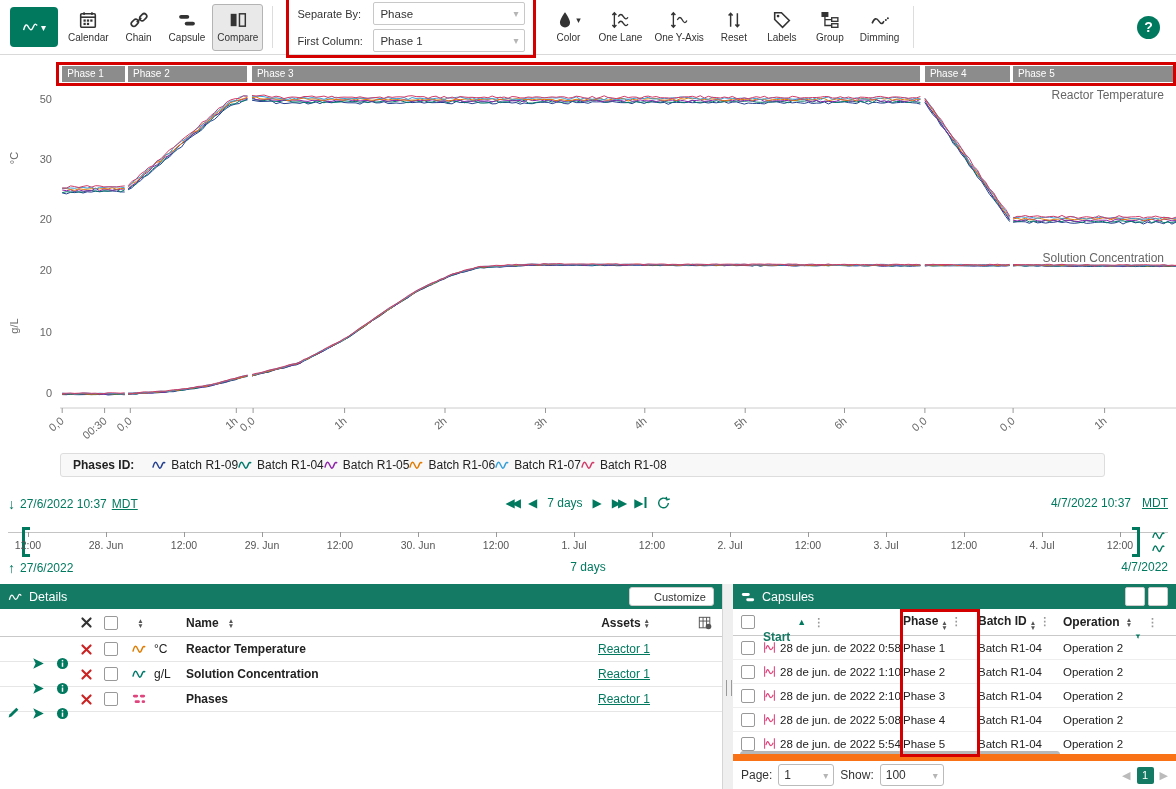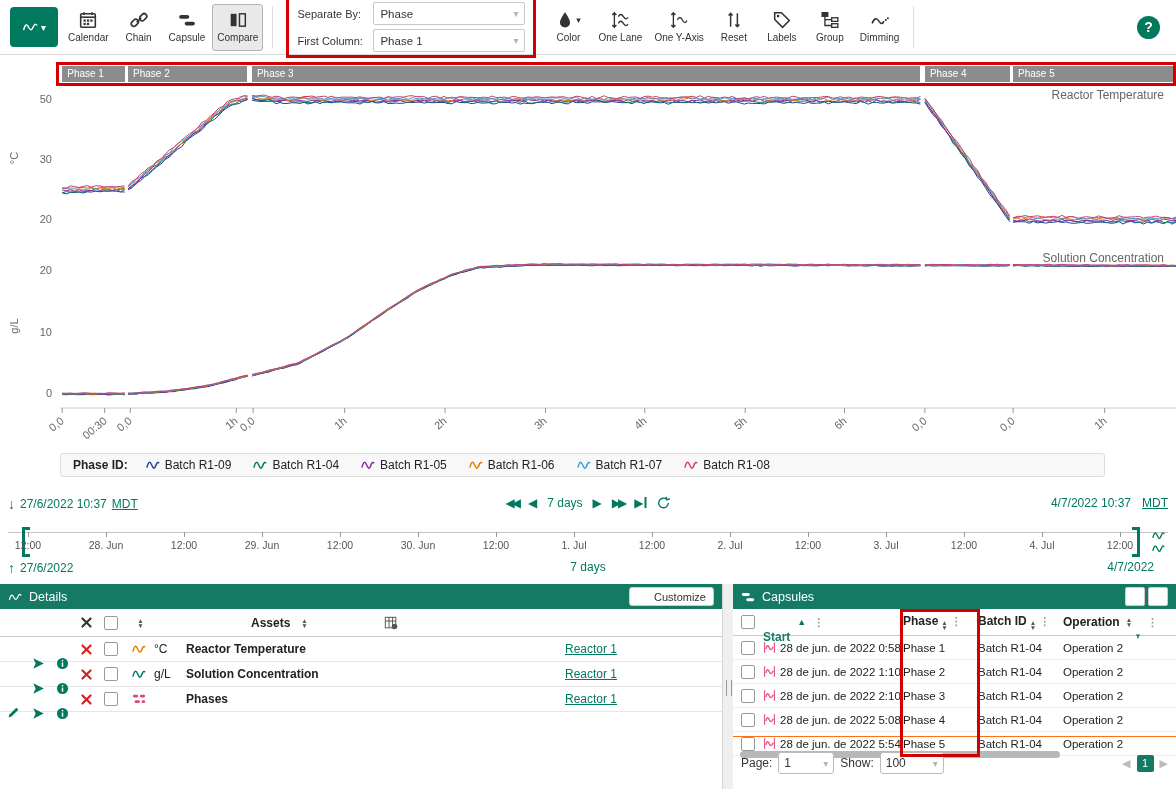--- a/index.html
+++ b/index.html
@@ -69,39 +69,39 @@
   .tl-bracket{position:absolute;top:1px;width:8px;height:30px;box-sizing:border-box;cursor:ew-resize;}
   .tl-bracket.l{left:22px;border-left:3px solid #00795f;border-top:3px solid #00795f;border-bottom:3px solid #00795f;}
   .tl-bracket.r{left:1132px;border-right:3px solid #00795f;border-top:3px solid #00795f;border-bottom:3px solid #00795f;}
   .tl-waves{position:absolute;left:1146px;top:3px;width:24px;height:26px;color:#00795f;display:flex;flex-direction:column;align-items:center;justify-content:center;cursor:pointer;}
   .tl-label{position:absolute;top:13px;transform:translateX(-50%);font-size:10.5px;color:#555;white-space:nowrap;}
   .tl-tick{position:absolute;top:6px;width:1px;height:5px;background:#999;}
 
   #rangerow{position:absolute;top:560px;left:0;right:0;height:20px;color:#00795f;font-size:12px;}
   #rangerow .left{position:absolute;left:8px;display:flex;gap:5px;align-items:center;}
   #rangerow .center{position:absolute;left:50%;transform:translateX(-50%);}
-  #rangerow .right{position:absolute;right:22px;}
+  #rangerow .right{position:absolute;right:8px;}
 
   
   .panel-header{height:25px;background:#157a64;color:#fff;display:flex;align-items:center;gap:7px;
                 padding:0 8px;font-size:12.5px;}
   .panel-header .ic{color:#fff;}
   #details-panel{position:absolute;left:0;top:584px;bottom:0;width:722px;background:#fff;}
   .customize-btn{margin-left:auto;background:#fff;color:#333;border:1px solid #ccc;border-radius:3px;
                  height:19px;font-size:11px;display:flex;gap:4px;align-items:center;padding:0 7px;font-family:inherit;cursor:pointer;}
   .d-head,.d-row{display:flex;align-items:center;}
   .d-head{height:27px;border-bottom:1px solid #c9c9c9;font-weight:bold;font-size:12px;}
   .d-row{height:24px;border-bottom:1px solid #e6e6e6;font-size:12px;}
   .dc-pencil{width:26px;text-align:center;}
   .dc-icon24{width:24px;display:flex;justify-content:center;}
   .dc-cb{width:26px;display:flex;justify-content:center;}
   .dc-sig{width:30px;display:flex;justify-content:center;}
   .dc-unit{width:32px;color:#222;}
   .dc-name{flex:1;font-weight:bold;display:flex;gap:6px;align-items:center;}
-  .dc-assets{width:150px;padding-left:65px;box-sizing:border-box;display:flex;gap:8px;align-items:center;}
+  .dc-assets{width:150px;padding-left:65px;box-sizing:border-box;display:flex;gap:0;align-items:center;justify-content:flex-end;}
   .dc-opts{width:62px;display:flex;justify-content:flex-end;padding-right:10px;color:#555;}
   .teal{color:#00795f;margin-top:29px;}
   .red{color:#cc2222;}
   .asset-link{color:#00795f;text-decoration:underline;cursor:pointer;font-weight:normal;}
   .cb{width:12px;height:12px;border:1px solid #999;border-radius:2px;background:#fff;display:inline-block;cursor:pointer;}
   .sort-both{display:inline-flex;flex-direction:column;line-height:5px;font-size:6.5px;color:#555;margin-left:3px;}
   .sort-asc{color:#00795f;font-size:9px;margin-left:3px;}
   .dots{color:#999;font-size:11px;margin-left:3px;}
 
   #splitter{position:absolute;left:722px;top:584px;bottom:0;width:11px;background:#efefef;
@@ -115,22 +115,22 @@
   .c-head{height:26px;border-bottom:1px solid #c9c9c9;font-weight:bold;font-size:12px;}
   .c-row{height:23px;border-bottom:1px solid #eee;font-size:11.5px;}
   .cc-cb{width:30px;display:flex;justify-content:center;}
   .cc-start{width:140px;display:flex;gap:4px;align-items:center;overflow:hidden;white-space:nowrap;}
   .cc-phase{width:75px;}
   .cc-batch{width:85px;}
   .cc-op{width:95px;display:flex;align-items:center;gap:3px;}
   #capsule-annotation{position:absolute;left:167px;top:25px;width:80px;height:148px;border:3px solid #d40000;box-sizing:border-box;z-index:6;pointer-events:none;}
   #c-scroll-track{position:absolute;left:0;right:0;bottom:30px;height:9px;}
   #c-scroll-thumb{position:absolute;left:7px;width:320px;top:1px;height:7px;background:#b8b8b8;border-radius:4px;cursor:pointer;}
-  #c-footer{position:absolute;left:0;right:0;bottom:0;height:28px;border-top:1px solid #f97316;
-            display:flex;align-items:center;gap:6px;padding:12px 8px;font-size:12px;color:#333;}
+  #c-footer{position:absolute;left:0;right:0;bottom:0;height:28px;border-top:7px solid #f97316;
+            display:flex;align-items:center;gap:6px;padding:0 8px;font-size:12px;color:#333;}
   .mini-select{height:20px;border:1px solid #bbb;border-radius:3px;background:#fff;display:flex;align-items:center;
                justify-content:space-between;padding:0 5px;gap:5px;cursor:pointer;}
   .pg-arrow{color:#bbb;font-size:11px;cursor:pointer;}
   .pg-num{width:17px;height:17px;background:#157a64;color:#fff;border-radius:2px;display:flex;align-items:center;justify-content:center;font-size:11px;cursor:pointer;}
 </style>
 </head>
 <body>
 
 <div id="toolbar">
   <button class="logo-btn">
@@ -366,22 +366,22 @@
     <div class="xtick" style="left: 445.46px;">3h</div>
     <div class="xtick" style="left: 544.784px;">4h</div>
     <div class="xtick" style="left: 645.224px;">5h</div>
     <div class="xtick" style="left: 744.548px;">6h</div>
     <div class="xtick" style="left: 824.9px;">0,0</div>
     <div class="xtick" style="left: 913.064px;">0,0</div>
     <div class="xtick" style="left: 1004.58px;">1h</div>
   </div>
 
 <div id="legend">
-  <b>Phase ID:</b>
-  <span id="legend-items" style="display:flex;gap:22px;">
+  <b>Phases ID:</b>
+  <span id="legend-items" style="display:flex;">
       <span class="legend-item">
         <span class="ic ic14" style="color:#243f8f">
           <svg viewBox="0 0 16 16">
             <path d="M1 11 C3 3.5,4.5 3.5,6.5 8 S9.5 13,11 9 S13.5 4,15 6" fill="none" stroke="currentColor" stroke-width="1.7"></path>
           </svg>
         </span>
         <span>Batch R1-09</span>
       </span>
       <span class="legend-item">
         <span class="ic ic14" style="color:#00796b">
@@ -548,20 +548,27 @@
     <span class="dc-cb">
         <span class="cb"></span>
       </span>
     <span class="dc-sig">
         <span class="sort-both">
           <span>▲</span>
           <span>▼</span>
         </span>
       </span>
     <span class="dc-unit"></span>
+    <span class="dc-name">
+        <span>Name</span>
+        <span class="sort-both">
+          <span>▲</span>
+          <span>▼</span>
+        </span>
+      </span>
     <span class="dc-assets">
         <span>Assets</span>
         <span class="sort-both">
           <span>▲</span>
           <span>▼</span>
         </span>
       </span>
     <span class="dc-opts">
         <span class="ic ic14">
           <svg viewBox="0 0 16 16">

